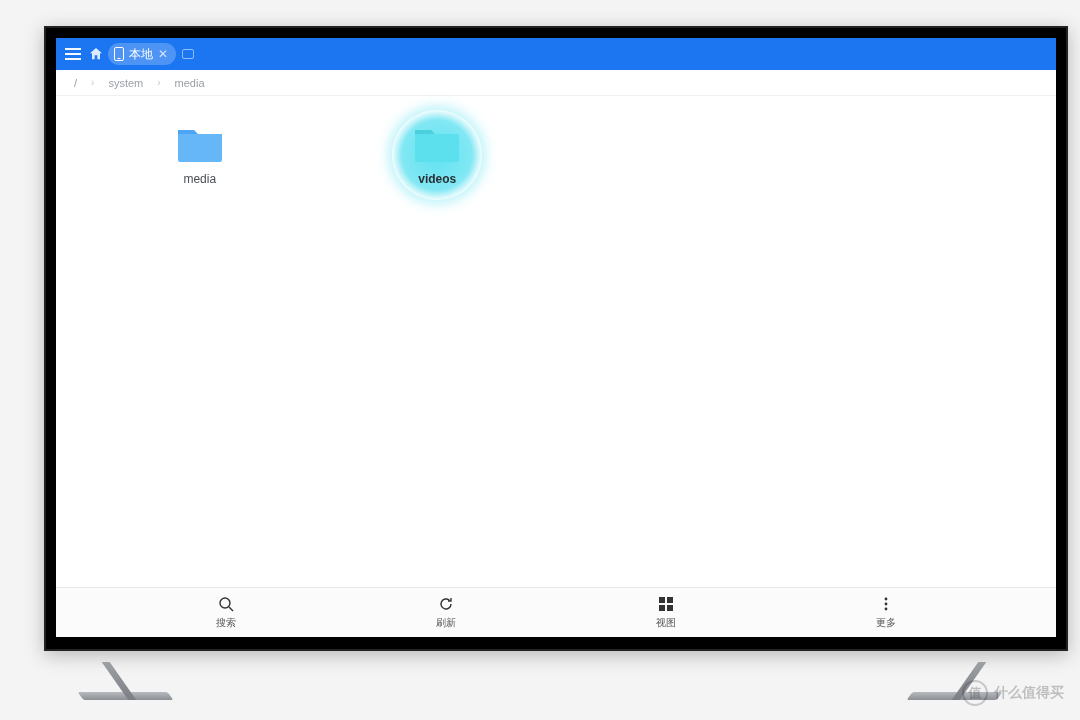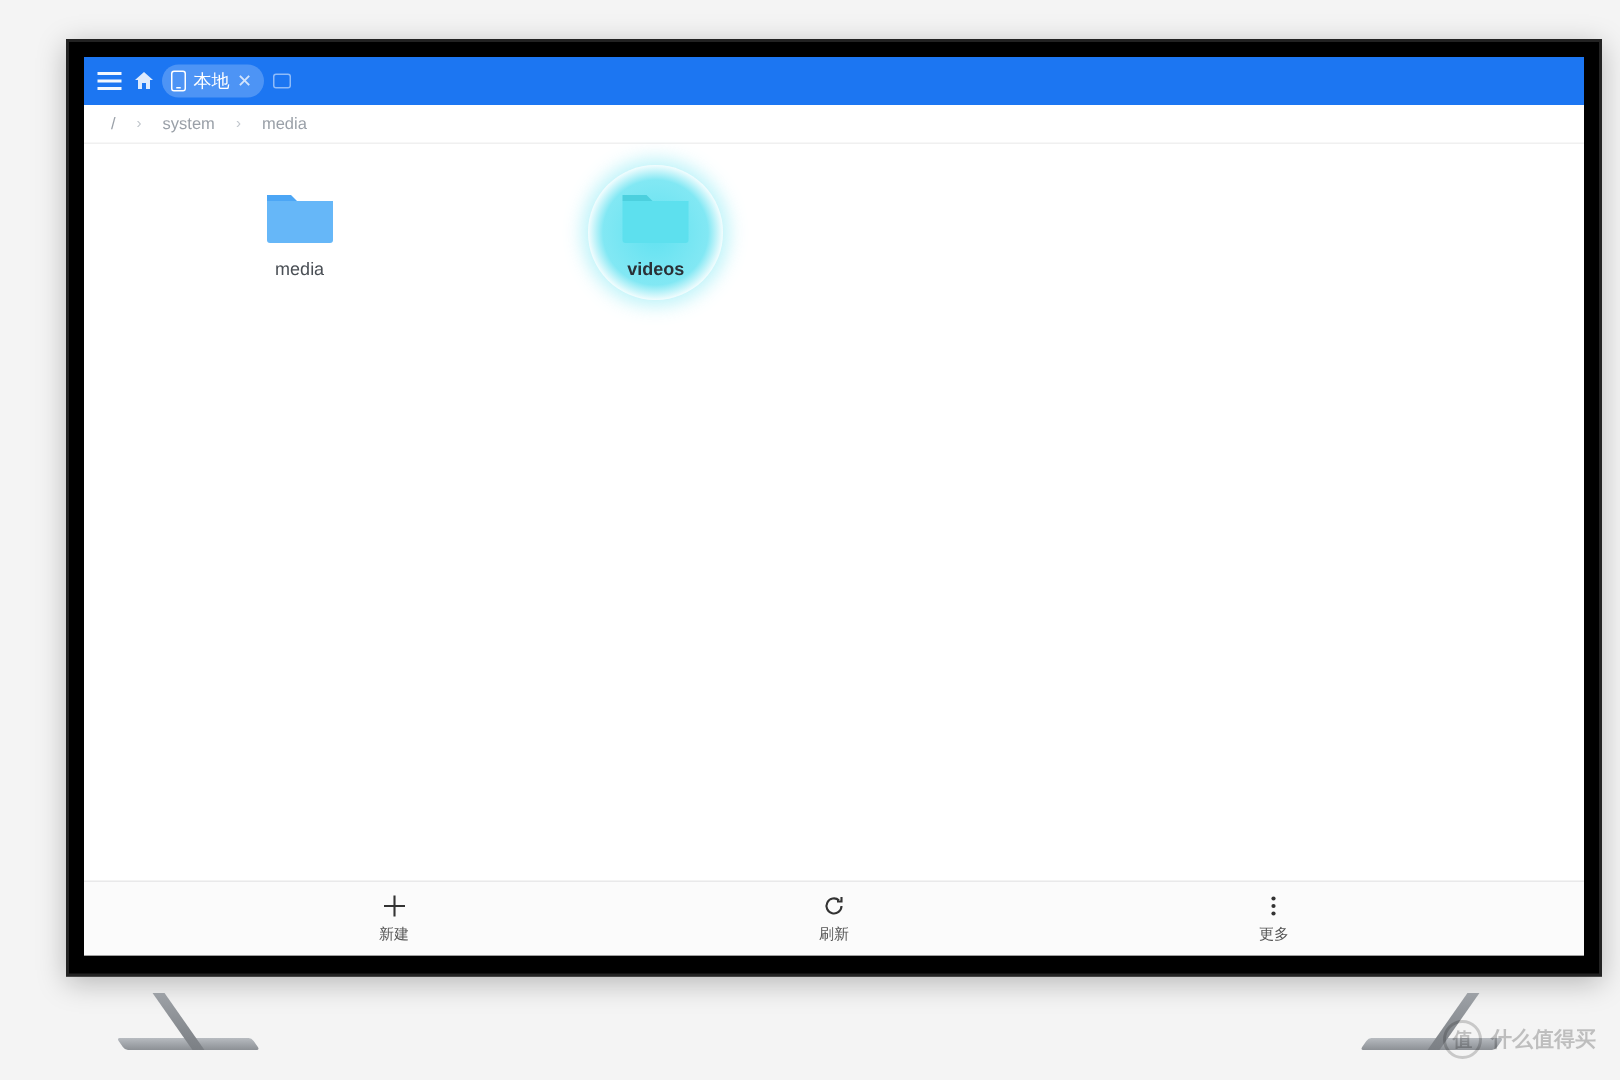--- a/index.html
+++ b/index.html
@@ -224,39 +224,51 @@
         </span>
         <span class="item-label">videos</span>
       </div>
 
 
     </div>
 
     <div class="bottombar">
       <div class="bottom-spacer"></div>
 
-      <div class="bbtn">
-        <span class="ic">
-            <svg width="16" height="16" viewBox="0 0 16 16">
-              <path stroke="#333" stroke-width="1.4" d="M8 1v14M1 8h14"></path>
-            </svg>
-          </span>
-        <span>新建</span>
-      </div>
-
+
+      <div class="bbtn">
+        <span class="ic">
+            <svg width="16" height="16" viewBox="0 0 16 16">
+              <circle cx="7" cy="7" r="5" stroke="#333" stroke-width="1.4" fill="none"></circle>
+              <path stroke="#333" stroke-width="1.4" d="M11 11l4 4"></path>
+            </svg>
+          </span>
+        <span>搜索</span>
+      </div>
 
       <div class="bbtn">
         <span class="ic">
             <svg width="16" height="16" viewBox="0 0 16 16">
               <path fill="none" stroke="#333" stroke-width="1.4" d="M13 8a5 5 0 1 1-1.7-3.8M13 2v3h-3"></path>
             </svg>
           </span>
         <span>刷新</span>
       </div>
 
+      <div class="bbtn">
+        <span class="ic">
+            <svg width="16" height="16" viewBox="0 0 16 16">
+              <rect x="1" y="1" width="6" height="6" fill="#333"></rect>
+              <rect x="9" y="1" width="6" height="6" fill="#333"></rect>
+              <rect x="1" y="9" width="6" height="6" fill="#333"></rect>
+              <rect x="9" y="9" width="6" height="6" fill="#333"></rect>
+            </svg>
+          </span>
+        <span>视图</span>
+      </div>
 
       <div class="bbtn">
         <span class="ic">
             <svg width="16" height="16" viewBox="0 0 16 16">
               <circle cx="8" cy="3" r="1.4" fill="#333"></circle>
               <circle cx="8" cy="8" r="1.4" fill="#333"></circle>
               <circle cx="8" cy="13" r="1.4" fill="#333"></circle>
             </svg>
           </span>
         <span>更多</span>

